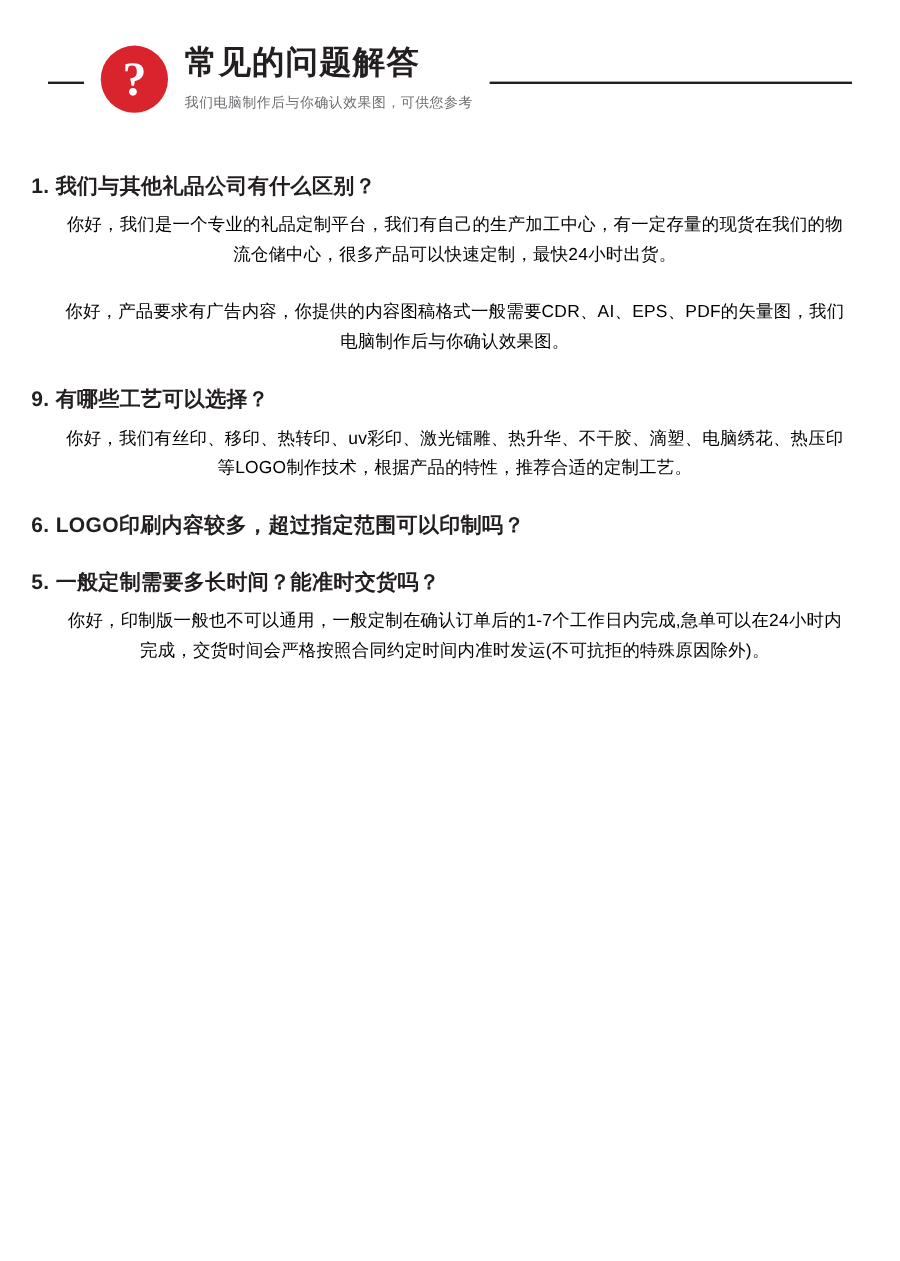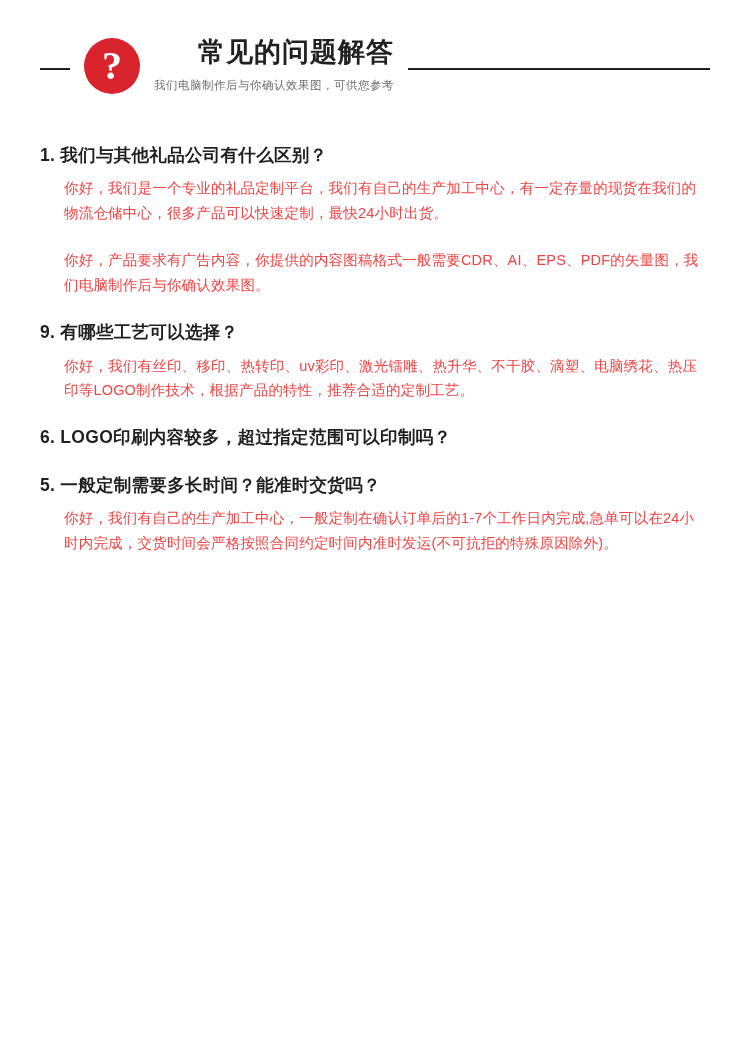--- a/index.html
+++ b/index.html
@@ -48,21 +48,21 @@
     justify-content: center;
     font-size: 40px;
     font-weight: bold;
     line-height: 1;
     margin: 0 14px;
     margin-top: 6px;
     font-family: "Liberation Serif", "DejaVu Serif", serif;
   }
   .title-block {
     flex: 0 0 auto;
-    text-align: right;
+    text-align: left;
     margin-top: 4px;
   }
   .main-title {
     font-size: 27px;
     font-weight: bold;
     letter-spacing: 1px;
     color: #231f20;
     line-height: 1.2;
     white-space: nowrap;
   }
@@ -76,42 +76,43 @@
   .rule-right {
     flex: 1 1 auto;
     height: 2px;
     background: #231f20;
     margin-top: 12px;
     margin-left: 14px;
   }
 
   
   .faq-list {
-    padding: 18px 38px 0 38px;
+    padding: 18px 38px 0 24px;
     box-sizing: border-box;
   }
   .faq-item {
     margin-bottom: 22px;
   }
   .faq-q {
     font-size: 17.5px;
     font-weight: bold;
     color: #231f20;
     line-height: 1.45;
     letter-spacing: 0.3px;
     padding-left: 2px;
   }
   .faq-a {
     font-size: 14.5px;
-    color: #ef4444;
+    color: #000000;
     line-height: 1.72;
     margin-top: 8px;
     padding-left: 26px;
     padding-right: 4px;
     letter-spacing: 0.2px;
+    text-align: center;
   }
 </style>
 </head>
 <body>
 
 <div class="page">
 
   <div class="header">
     <div class="rule-left"></div>
     <div class="badge">?</div>
@@ -139,17 +140,17 @@
       <div class="faq-a">你好，我们有丝印、移印、热转印、uv彩印、激光镭雕、热升华、不干胶、滴塑、电脑绣花、热压印等LOGO制作技术，根据产品的特性，推荐合适的定制工艺。</div>
     </div>
 
 
     <div class="faq-item">
       <div class="faq-q">6. LOGO印刷内容较多，超过指定范围可以印制吗？</div>
     </div>
 
     <div class="faq-item">
       <div class="faq-q">5. 一般定制需要多长时间？能准时交货吗？</div>
-      <div class="faq-a">你好，我们有自己的生产加工中心，一般定制在确认订单后的1-7个工作日内完成,急单可以在24小时内完成，交货时间会严格按照合同约定时间内准时发运(不可抗拒的特殊原因除外)。</div>
+      <div class="faq-a">你好，印制版一般也不可以通用，一般定制在确认订单后的1-7个工作日内完成,急单可以在24小时内完成，交货时间会严格按照合同约定时间内准时发运(不可抗拒的特殊原因除外)。</div>
     </div>
 
   </div>
 </div>
 
 </body></html>

